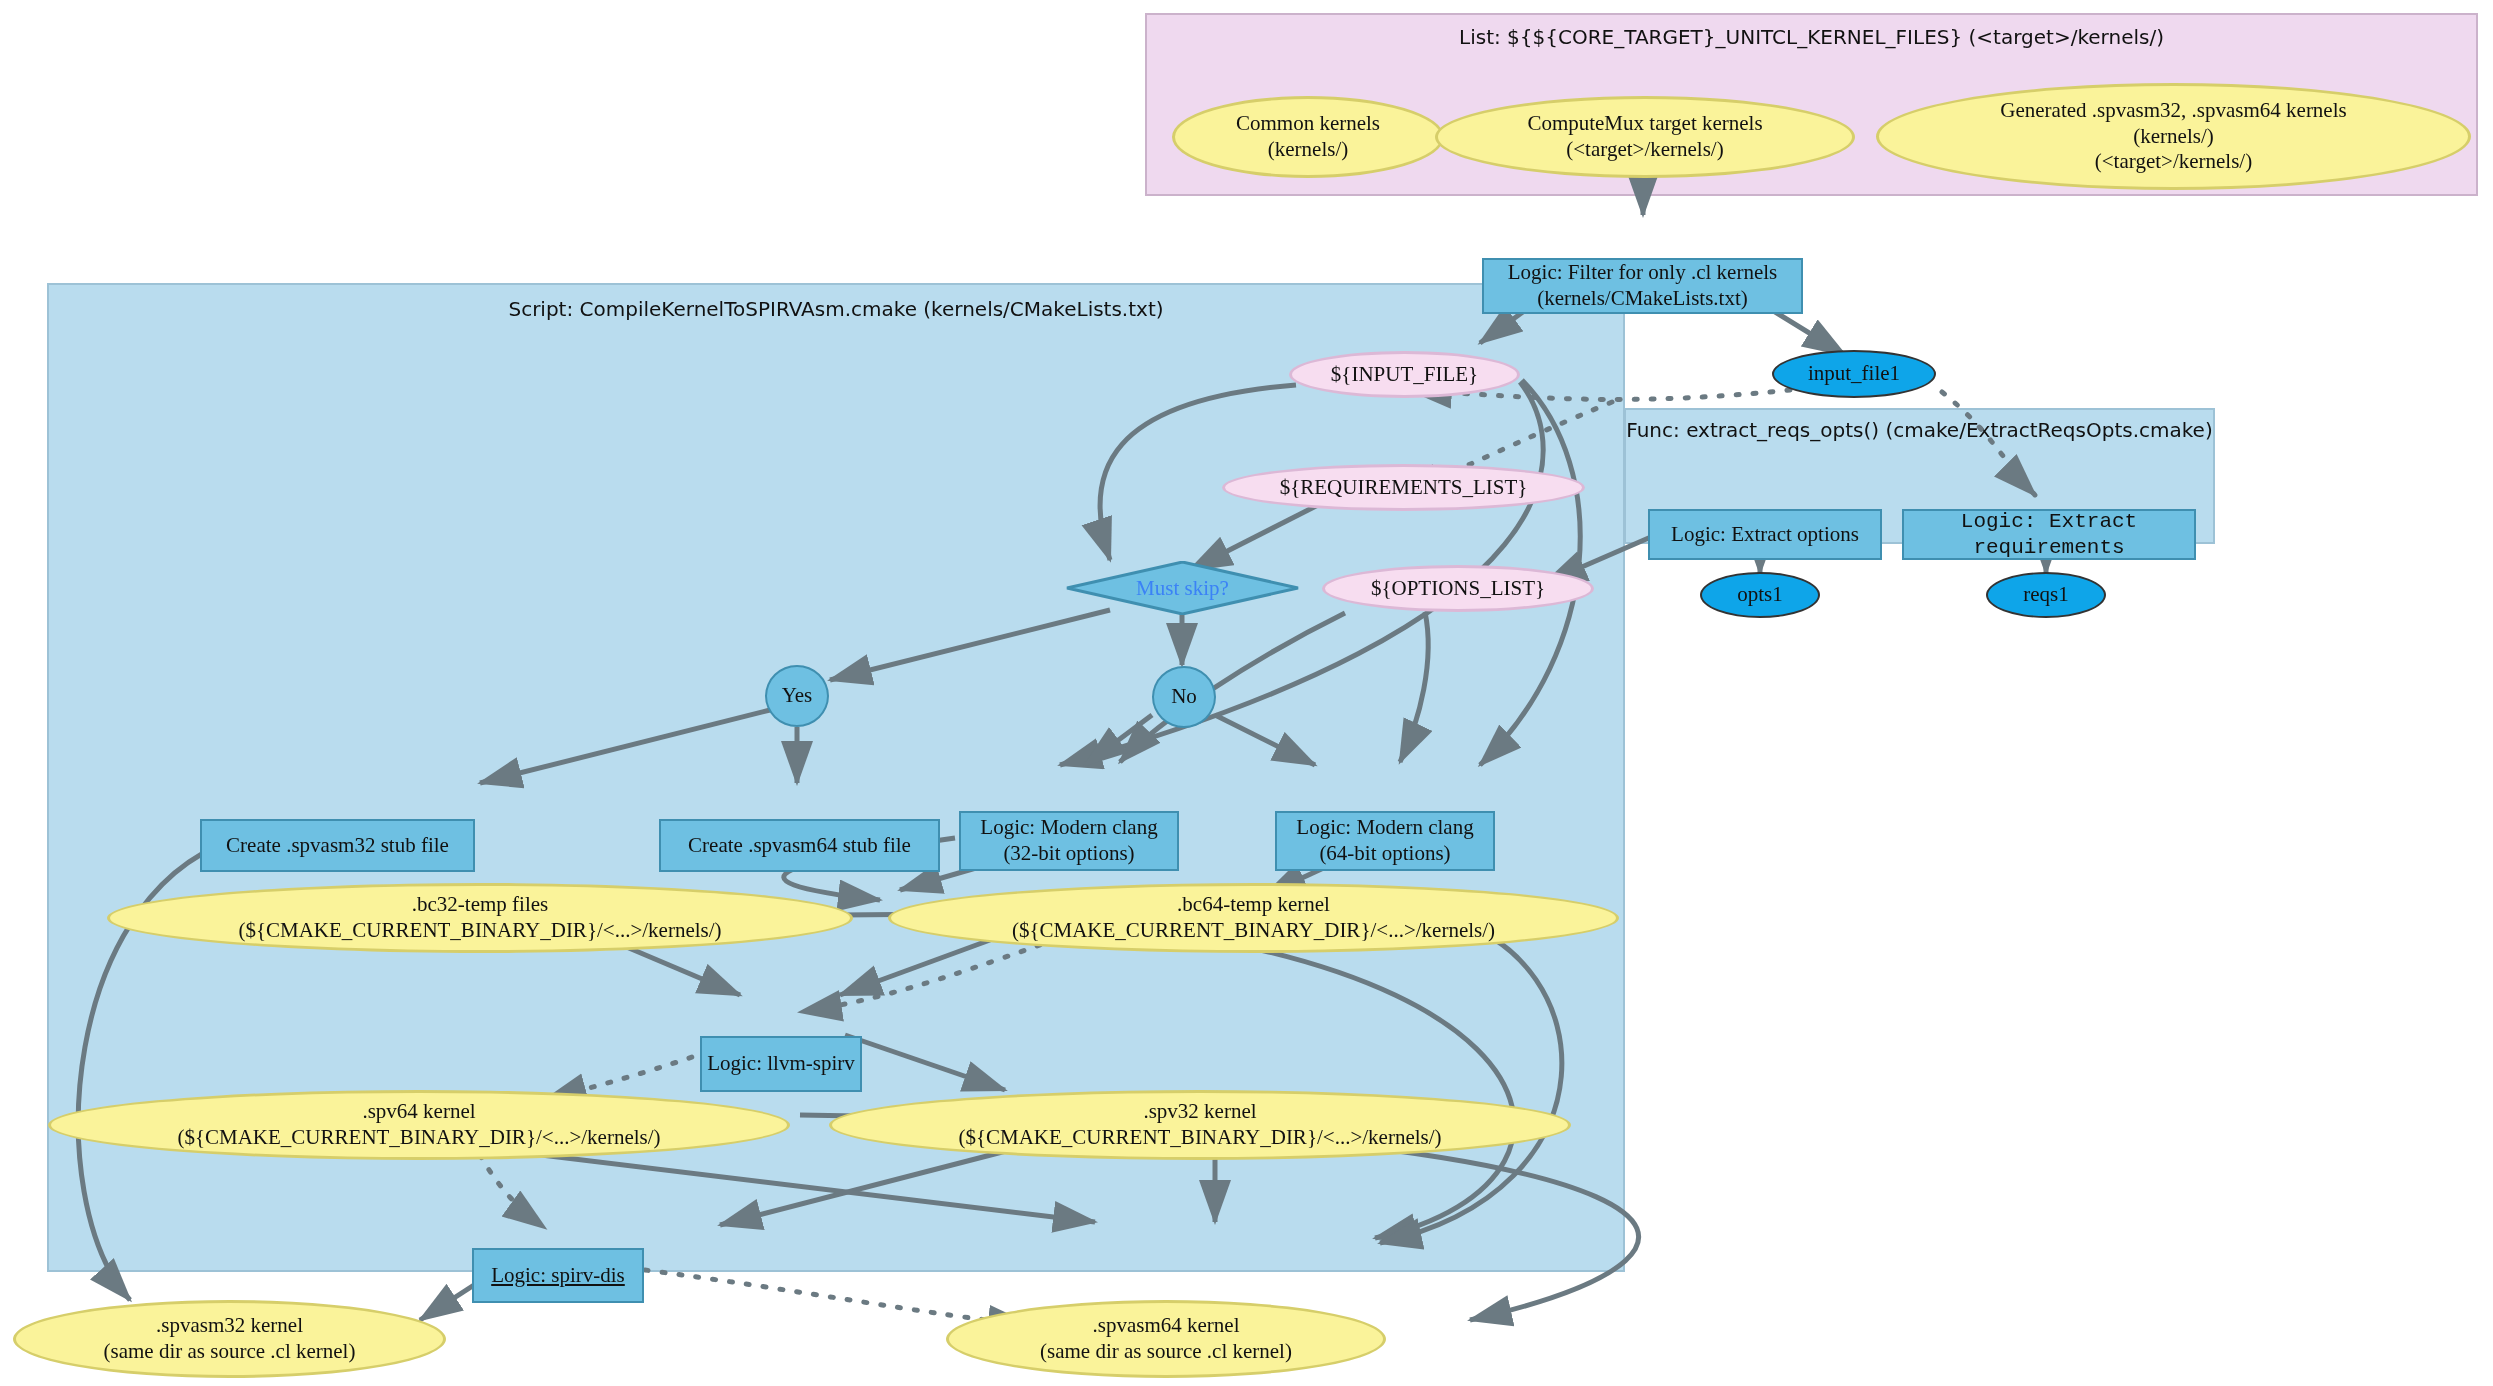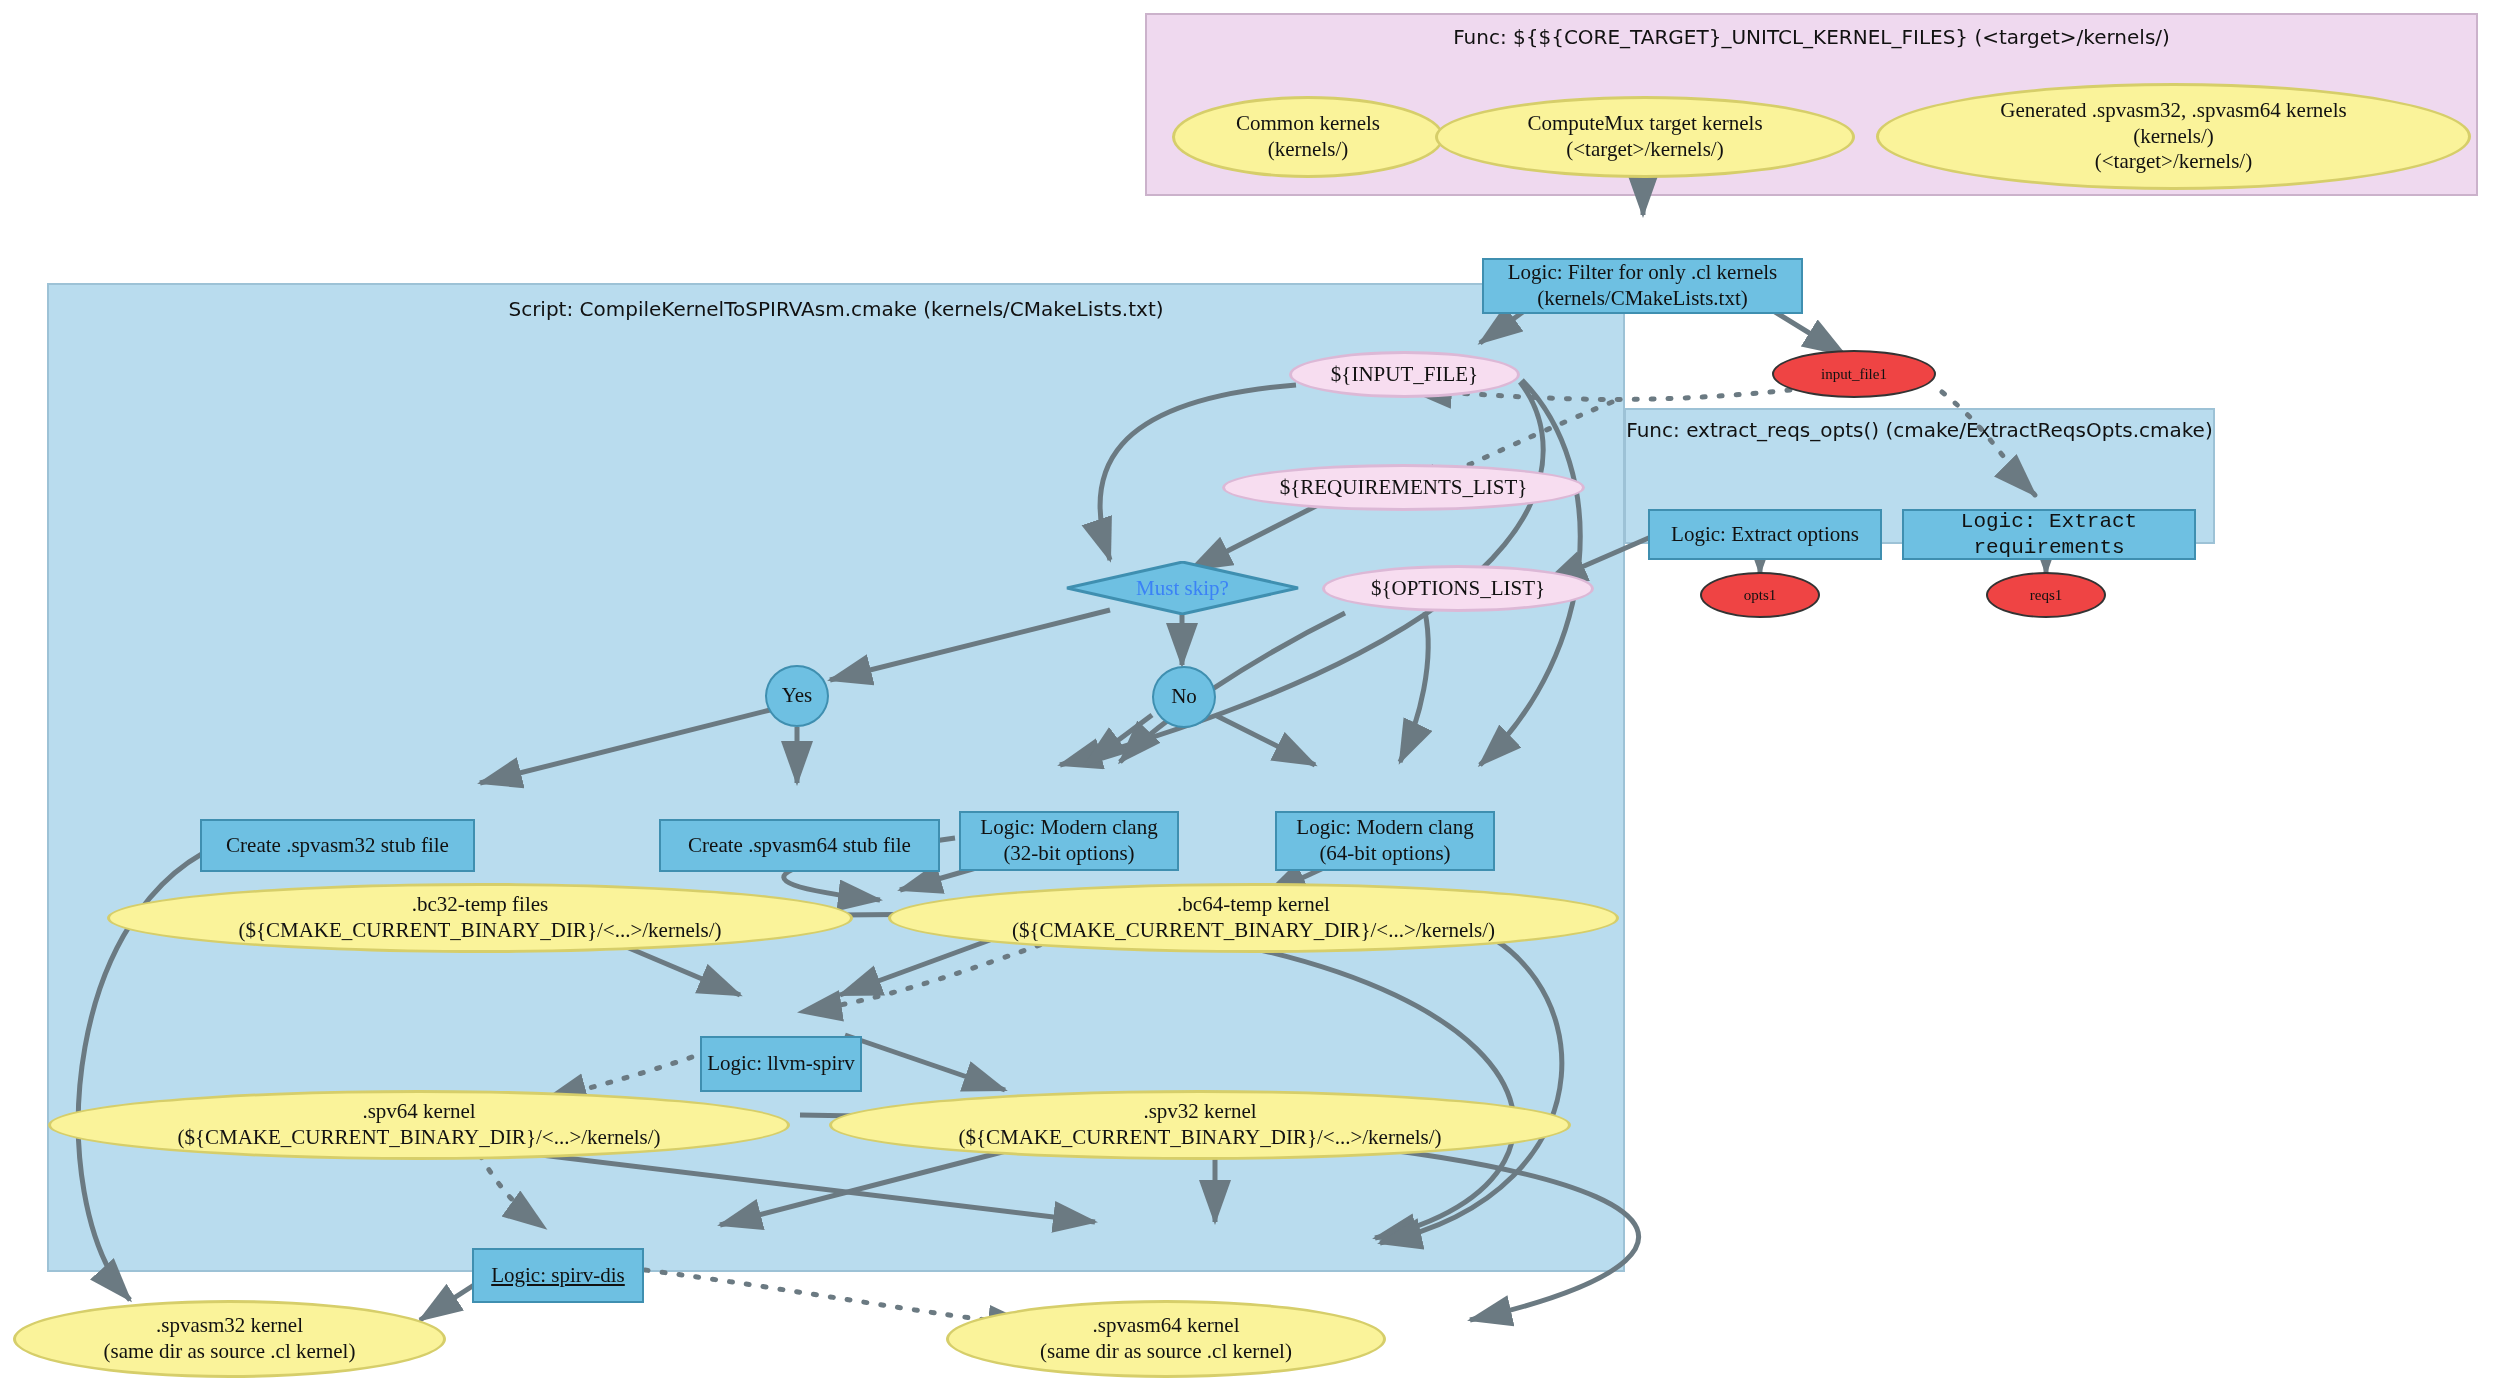--- a/index.html
+++ b/index.html
@@ -15,35 +15,35 @@
       font-size:20px;color:#111;line-height:1.25;font-family:"DejaVu Sans",sans-serif;}
 
   .node{position:absolute;box-sizing:border-box;display:flex;
         align-items:center;justify-content:center;text-align:center;
         color:#111;line-height:1.22;}
   .node span{display:block;}
 
   .ellipse-yellow{background:#faf39a;border:3px solid #d6ce6a;border-radius:50%;font-size:21px;}
   .ellipse-pink{background:#f7ddf0;border:3px solid #dcb8d6;border-radius:50%;font-size:21px;}
   .ellipse-blue{background:#6ec0e2;border:2px solid #3f8fb0;border-radius:50%;font-size:21px;}
-  .ellipse-white{background:#ef4444;border:2px solid #333;border-radius:50%;font-size:15px;}
+  .ellipse-white{background:#0ea5e9;border:2px solid #333;border-radius:50%;font-size:21px;}
   .box-blue{background:#6ec0e2;border:2px solid #3f8fb0;font-size:21px;margin-top:36px;}
   .diamond-wrap{position:absolute;}
   .diamond{position:absolute;left:0;top:0;width:100%;height:100%;}
   .diamond-text{position:absolute;left:0;top:0;width:100%;height:100%;
       display:flex;align-items:center;justify-content:center;font-size:21px;color:#3b82f6;}
 </style>
 </head>
 <body>
 
 <div id="canvas">
 
   <div class="cluster pink" style="left:1145px;top:13px;width:1333px;height:183px;">
     <div class="cluster-label" style="top:10px;">
-      <span>Func: ${${CORE_TARGET}_UNITCL_KERNEL_FILES}</span>
+      <span>List: ${${CORE_TARGET}_UNITCL_KERNEL_FILES}</span>
       <span>(&lt;target&gt;/kernels/)</span>
     </div>
   </div>
 
   <div class="cluster blue" style="left:47px;top:283px;width:1578px;height:989px;">
     <div class="cluster-label" style="top:12px;">
       <span>Script: CompileKernelToSPIRVAsm.cmake</span>
       <span>(kernels/CMakeLists.txt)</span>
     </div>
   </div>

